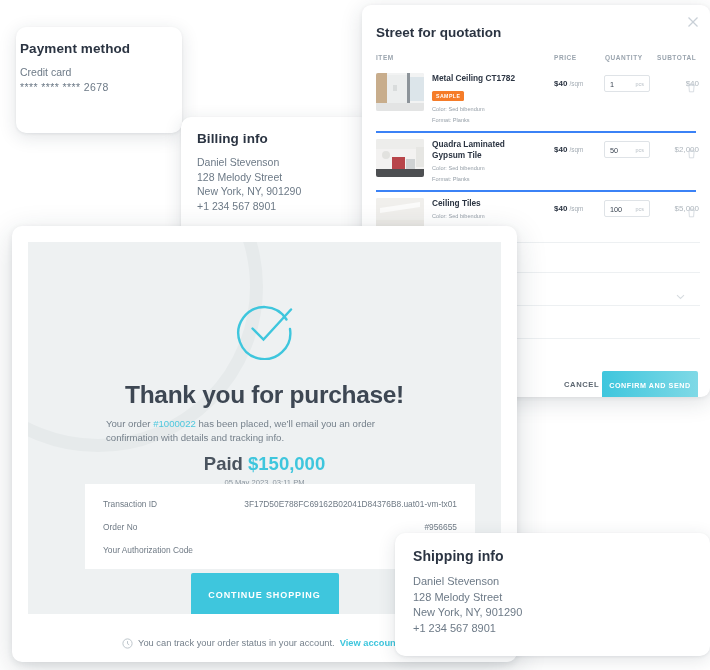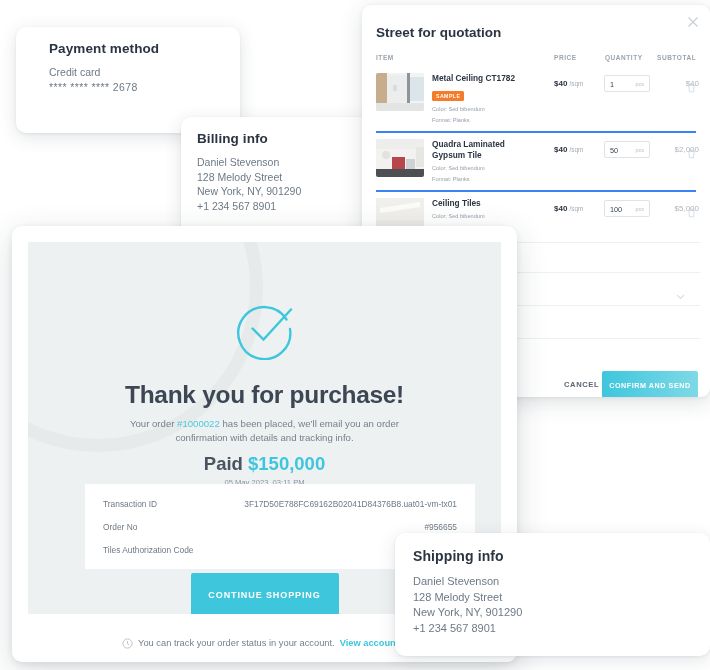--- a/index.html
+++ b/index.html
@@ -19,21 +19,21 @@
     box-shadow: 0 4px 18px rgba(32,45,60,.13), 0 1px 3px rgba(32,45,60,.08);
   }
   .card-title {
     font-size: 13.5px; font-weight: bold; color: #2b3442;
     letter-spacing: .1px; margin: 0 0 9px 0;
   }
   .card-line { font-size: 10.5px; color: #6d7a87; line-height: 14.5px; }
   .card-line.dots { letter-spacing: .4px; }
 
   
-  #payment-card { left: 16px; top: 27px; width: 158px; height: 78px; padding: 14px 33px; }
+  #payment-card { left: 16px; top: 27px; width: 158px; height: 78px; padding: 14px 4px; }
 
   
   #billing-card { left: 181px; top: 117px; width: 158px; height: 93px; padding: 14px 16px; }
 
   
   #shipping-card { left: 395px; top: 533px; width: 279px; height: 93px; padding: 15px 18px; z-index: 40; }
   #shipping-card .card-title { font-size: 14px; margin-bottom: 10px; }
   #shipping-card .card-line { font-size: 11px; line-height: 15.5px; }
 
   
@@ -137,21 +137,21 @@
   #ty-arc {
     position: absolute; left: -95px; top: -120px; width: 330px; height: 330px;
     border-radius: 50%; border: 13px solid #e6eaeb; box-sizing: border-box;
   }
   #ty-check { position: absolute; left: 50%; top: 56px; transform: translateX(-50%); }
   #ty-heading {
     position: absolute; left: 0; right: 0; top: 139px; text-align: center;
     font-size: 24.5px; font-weight: bold; color: #3d4753; letter-spacing: -.3px;
   }
   #ty-sub {
-    position: absolute; left: 78px; right: 78px; top: 175px; text-align: center;
+    position: absolute; left: 78px; right: 78px; top: 175px; text-align: left;
     font-size: 9.6px; color: #75808b; line-height: 14px;
   }
   #ty-sub .order-id { color: #4ec8de; }
   #ty-paid {
     position: absolute; left: 0; right: 0; top: 211px; text-align: center;
     font-size: 18.5px; font-weight: bold; color: #4a545f;
   }
   #ty-paid .amount { color: #3ec6dd; }
   #ty-date {
     position: absolute; left: 0; right: 0; top: 236px; text-align: center;
@@ -347,21 +347,21 @@
       <div id="ty-table">
         <div class="ty-trow">
           <span class="k">Transaction ID</span>
           <span class="v">3F17D50E788FC69162B02041D84376B8.uat01-vm-tx01</span>
         </div>
         <div class="ty-trow">
           <span class="k">Order No</span>
           <span class="v">#956655</span>
         </div>
         <div class="ty-trow">
-          <span class="k">Tiles Authorization Code</span>
+          <span class="k">Your Authorization Code</span>
           <span class="v">8765</span>
         </div>
       </div>
 
       <button id="ty-cta">CONTINUE SHOPPING</button>
     </div>
 
     <div id="ty-footer">
       <span class="ficon">
         <svg width="11" height="11" viewBox="0 0 11 11" fill="none" stroke="currentColor" stroke-width=".9">

